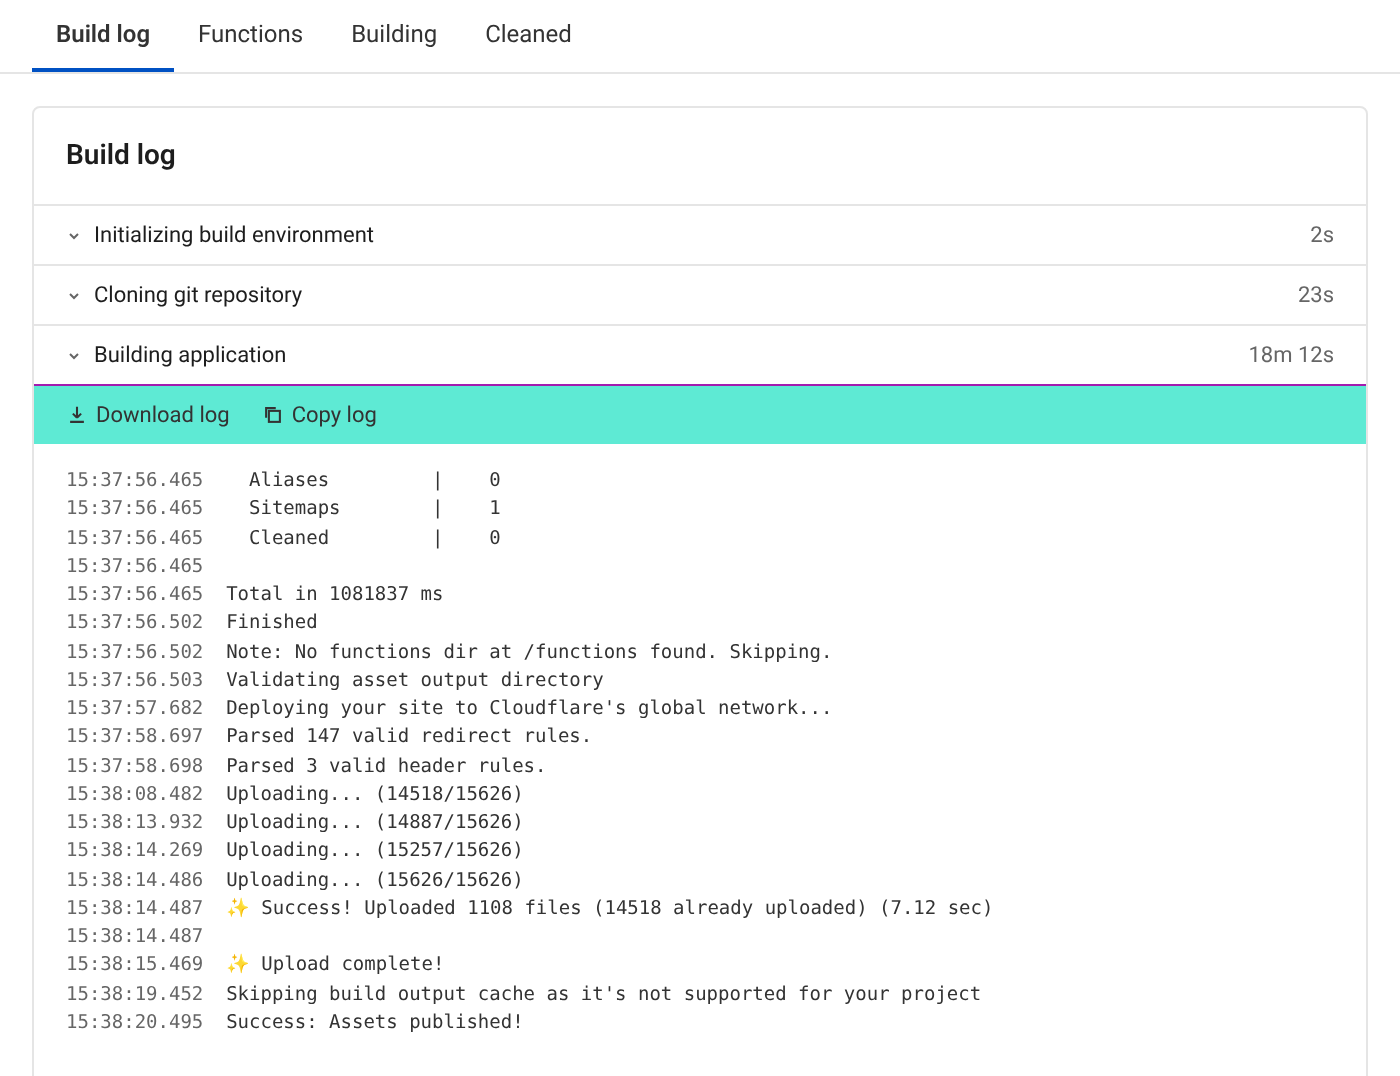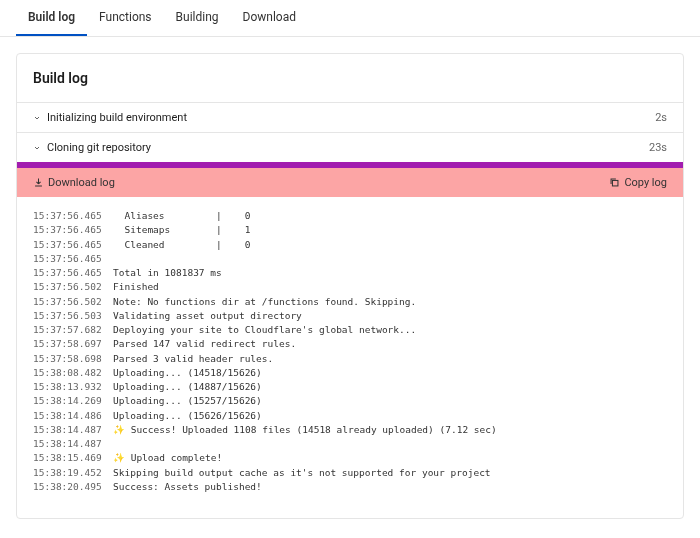--- a/index.html
+++ b/index.html
@@ -56,25 +56,25 @@
       color: #666;
       font-size: 11px;
     }
     .chevron {
       width: 8px;
       height: 8px;
       color: #666;
     }
     .actions {
       display: flex;
-      justify-content: space-between;
+      justify-content: flex-start;
       gap: 16px;
       padding: 8px 16px;
-      background: #fca5a5;
-      border-top: 6px solid #a21caf;
+      background: #5eead4;
+      border-top: 1px solid #a21caf;
       font-size: 11px;
     }
     .action {
       display: flex;
       align-items: center;
       gap: 4px;
       cursor: pointer;
       color: #333;
     }
     .action svg { width: 11px; height: 11px; }
@@ -90,21 +90,21 @@
     .log-ts { color: #666; }
     .log-emoji { color: #d4a81a; }
   </style>
 </head>
 <body>
 
 <div class="tabs" id="tabs">
     <div class="tab active">Build log</div>
     <div class="tab">Functions</div>
     <div class="tab">Building</div>
-    <div class="tab">Download</div>
+    <div class="tab">Cleaned</div>
   </div>
 
 <div class="panel">
   <div class="panel-title">Build log</div>
   <div id="steps">
       <div class="step">
         <div class="step-left">
           <svg class="chevron" viewBox="0 0 16 16" fill="none" stroke="currentColor" stroke-width="2">
             <path d="M4 6l4 4 4-4"></path>
           </svg>
@@ -114,20 +114,29 @@
       </div>
       <div class="step">
         <div class="step-left">
           <svg class="chevron" viewBox="0 0 16 16" fill="none" stroke="currentColor" stroke-width="2">
             <path d="M4 6l4 4 4-4"></path>
           </svg>
           <span>Cloning git repository</span>
         </div>
         <span class="step-time">23s</span>
       </div>
+      <div class="step">
+        <div class="step-left">
+          <svg class="chevron" viewBox="0 0 16 16" fill="none" stroke="currentColor" stroke-width="2">
+            <path d="M4 6l4 4 4-4"></path>
+          </svg>
+          <span>Building application</span>
+        </div>
+        <span class="step-time">18m 12s</span>
+      </div>
     </div>
   <div class="actions">
     <div class="action">
       <svg viewBox="0 0 16 16" fill="none" stroke="currentColor" stroke-width="1.5">
           <path d="M8 2v8m0 0l-3-3m3 3l3-3M3 13h10"></path>
         </svg>
       <span>Download log</span>
     </div>
     <div class="action">
       <svg viewBox="0 0 16 16" fill="none" stroke="currentColor" stroke-width="1.5">

